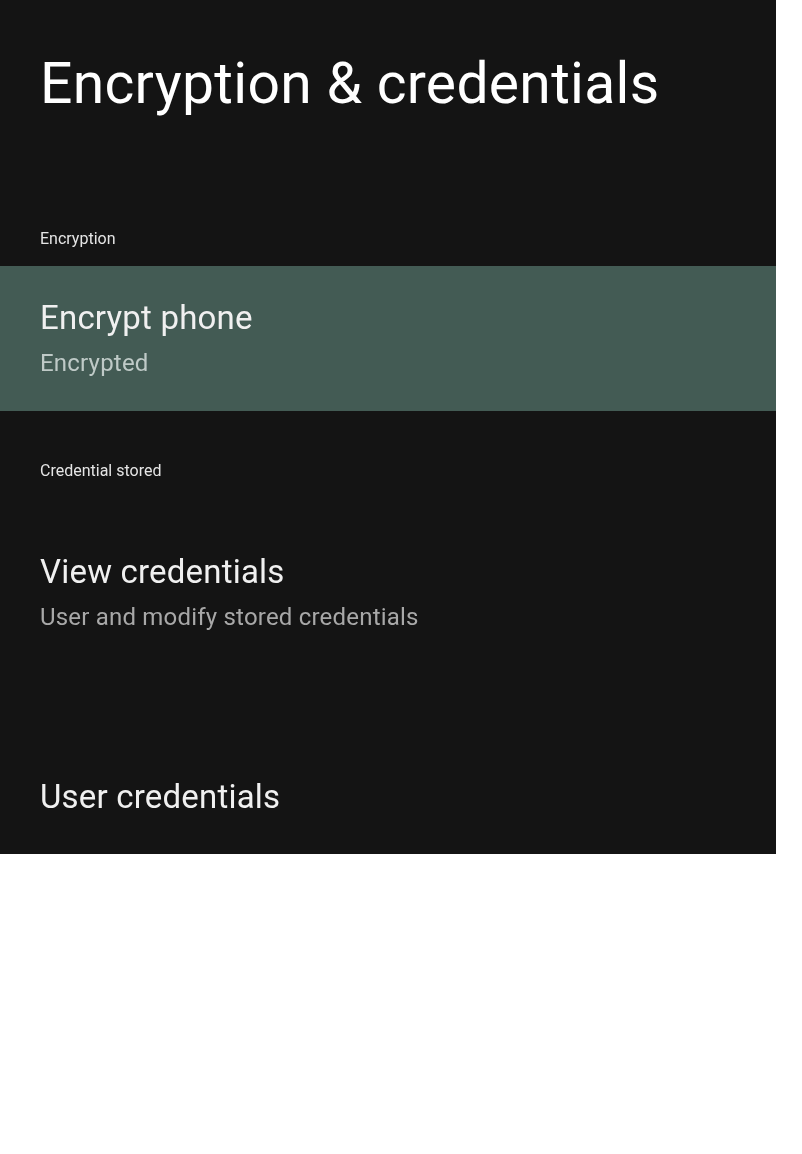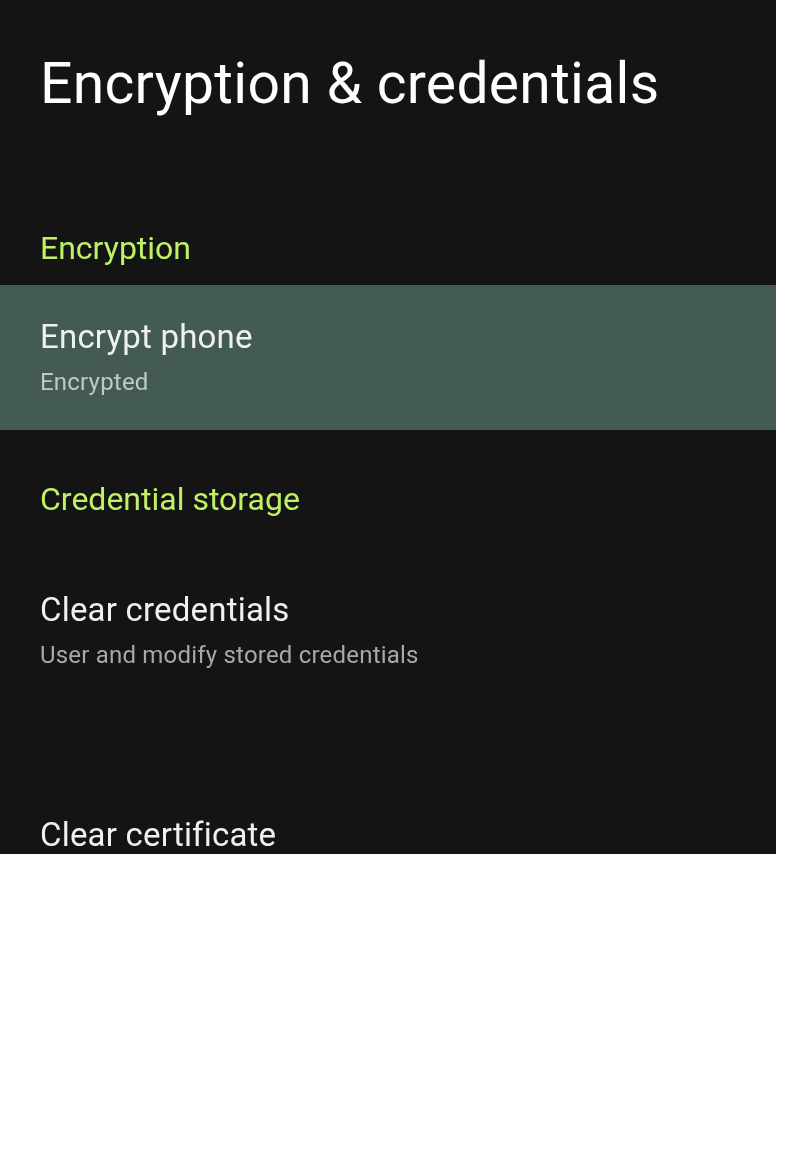--- a/index.html
+++ b/index.html
@@ -26,22 +26,22 @@
       overflow: hidden;
     }
     .page-title {
       font-size: 57px;
       font-weight: 400;
       line-height: 1.25;
       padding: 48px 40px 0 40px;
       letter-spacing: 0.3px;
     }
     .section-header {
-      color: #bef264;
-      font-size: 32px;
+      color: #e5e5e5;
+      font-size: 16px;
       font-weight: 400;
       padding: 0 40px;
     }
     .section-header.encryption {
       margin-top: 110px;
     }
     .section-header.credential {
       margin-top: 50px;
     }
     .item {
@@ -99,33 +99,33 @@
 <div class="settings-panel">
   <h1 class="page-title">Encryption &amp; credentials</h1>
 
   <div class="section-header encryption">Encryption</div>
 
   <div class="item highlighted">
     <div class="item-title">Encrypt phone</div>
     <div class="item-subtitle">Encrypted</div>
   </div>
 
-  <div class="section-header credential">Credential storage</div>
+  <div class="section-header credential">Credential stored</div>
 
 
   <div class="item-gap"></div>
 
   <div class="item">
-    <div class="item-title">Clear credentials</div>
+    <div class="item-title">View credentials</div>
     <div class="item-subtitle">User and modify stored credentials</div>
   </div>
 
   <div class="item-gap"></div>
 
 
   <div class="item-gap"></div>
 
   <div class="item">
-    <div class="item-title">Clear certificate</div>
+    <div class="item-title">User credentials</div>
 
   </div>
 
 </div>
 
 </body></html>

